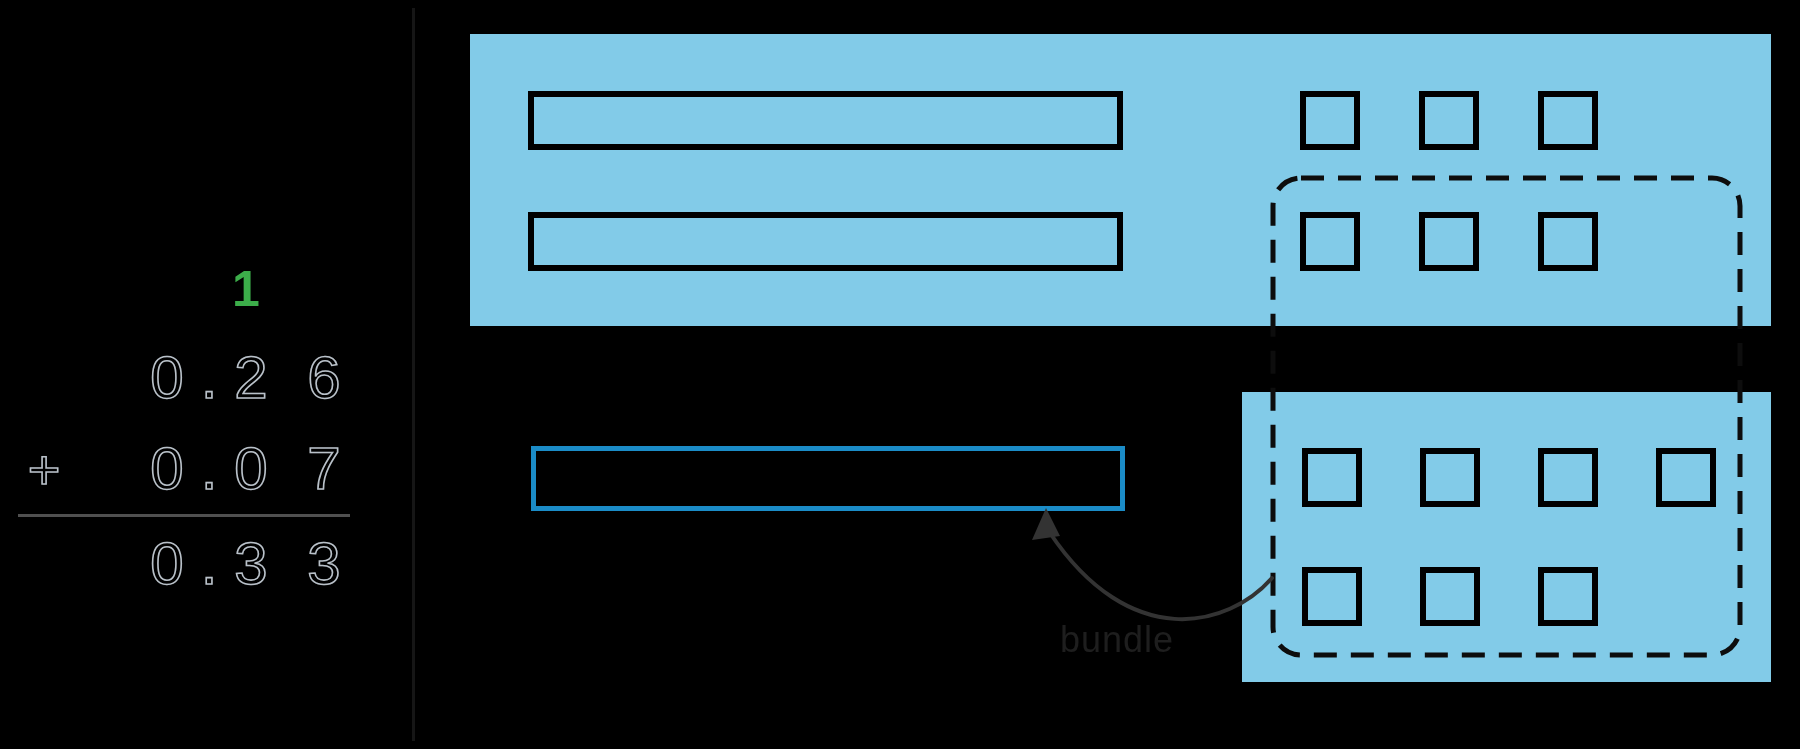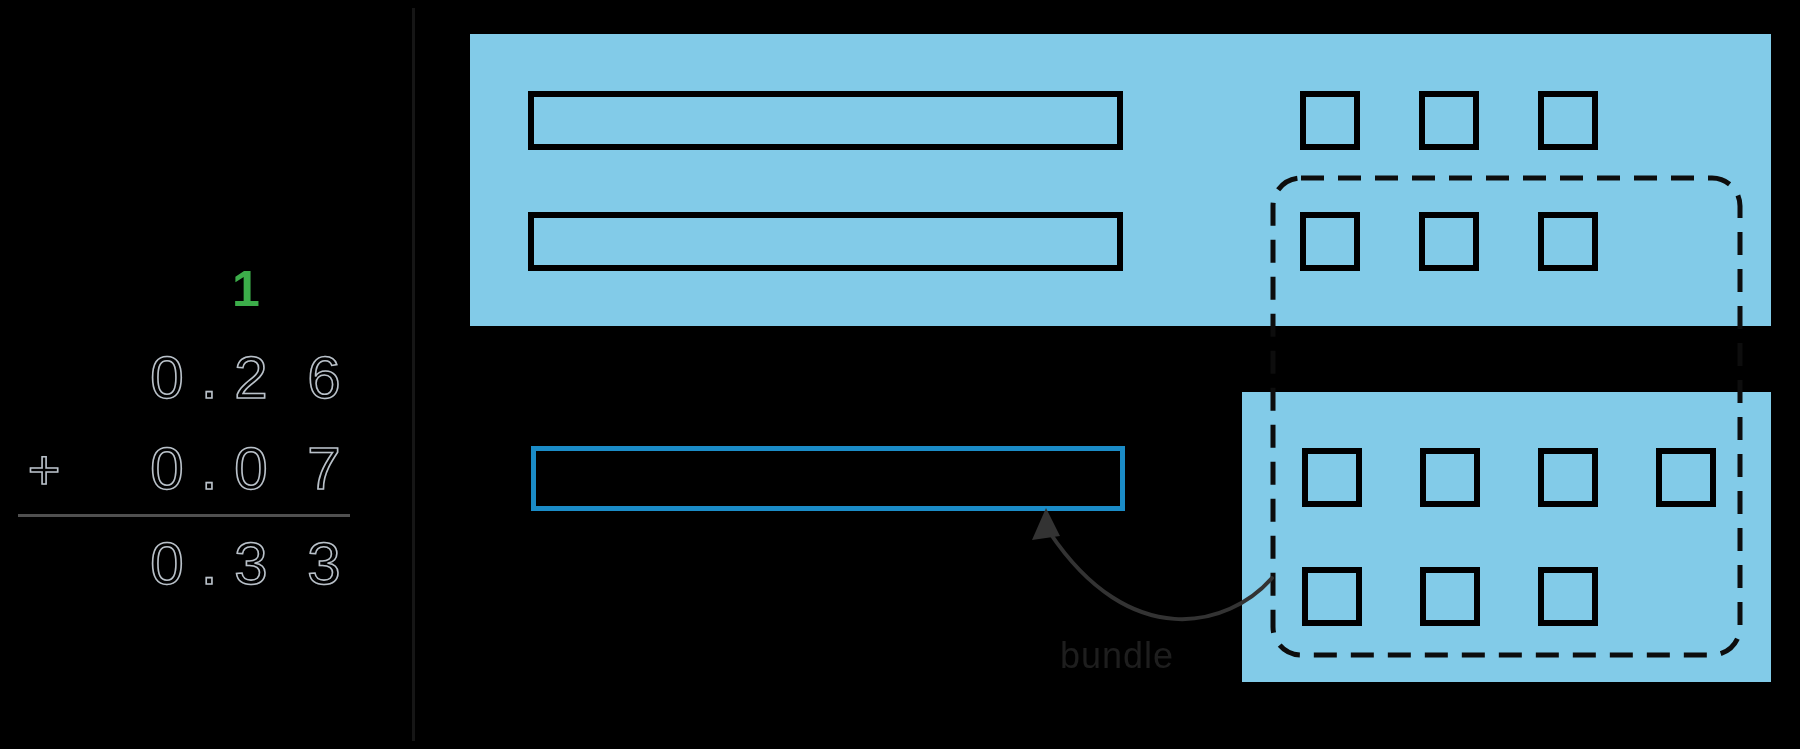--- a/index.html
+++ b/index.html
@@ -46,21 +46,21 @@
   .tenth-outline{
     position:absolute;left:531px;top:446px;width:594px;height:65px;
     box-sizing:border-box;border:5px solid var(--highlight-stroke);background:transparent;
   }
   .overlay{position:absolute;left:0;top:0;width:1800px;height:749px;pointer-events:none;}
   .dashed-rect{fill:none;stroke:var(--dashed-outline);stroke-width:5;stroke-dasharray:23 14;}
   .arrow-path{fill:none;stroke:var(--arrow);stroke-width:4;stroke-linecap:round;}
   .arrow-head{fill:var(--arrow);stroke:none;}
   .bundle-label{
     position:absolute;left:1060px;top:620px;font-size:36px;line-height:40px;
-    color:var(--bundle-text);letter-spacing:1px;margin-top:16px;
+    color:var(--bundle-text);letter-spacing:1px;
   }
 </style>
 </head>
 <body>
 
 <div class="canvas">
 
   <div class="divider"></div>
 
   <section class="addition">

